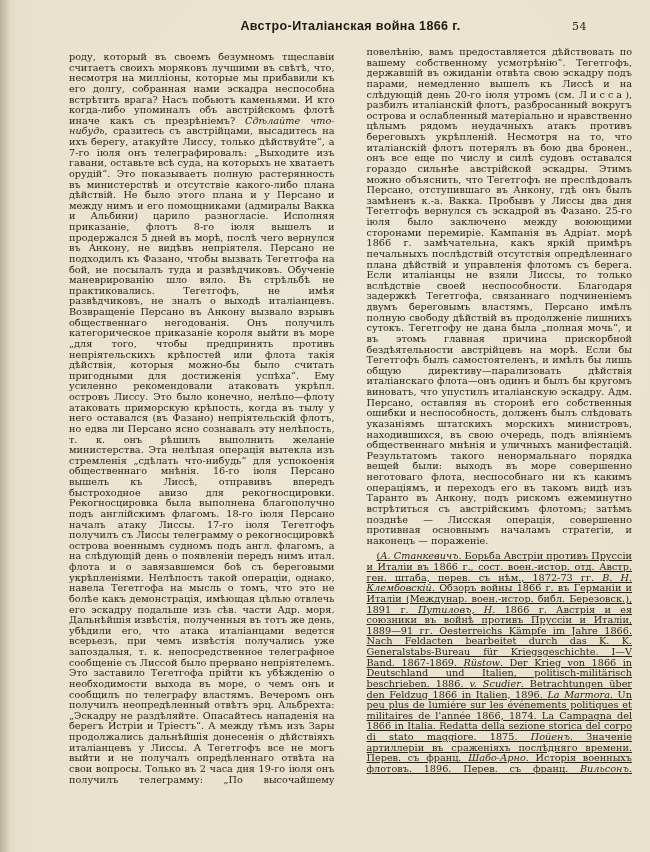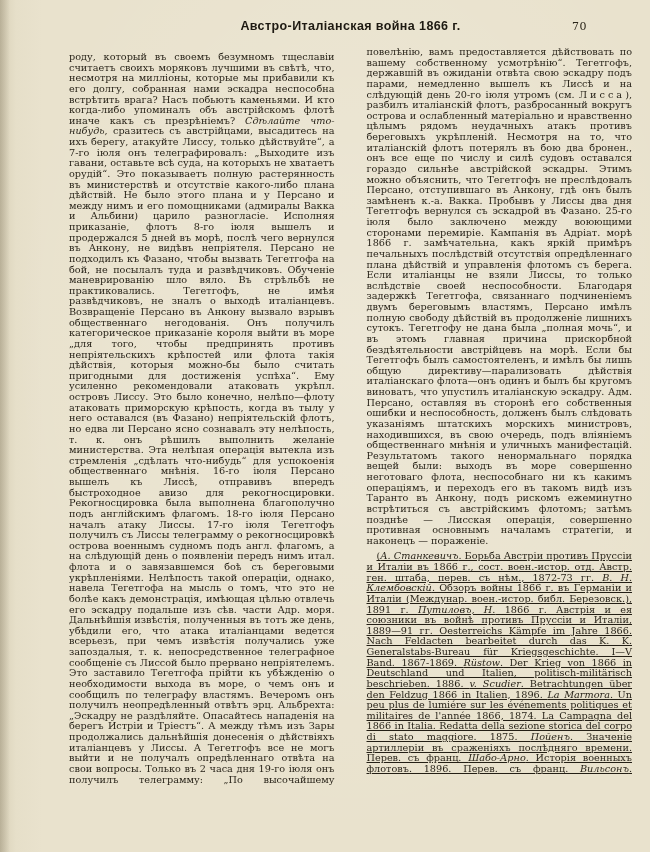--- a/index.html
+++ b/index.html
@@ -45,20 +45,20 @@
   .seg-sp{letter-spacing:3px;}
 </style>
 </head>
 <body>
 
 <div class="page">
   <div class="edge-left"></div>
 
   <div class="running-header">
     <div class="running-title">Австро-Италіанская война 1866 г.</div>
-    <div class="page-number">70</div>
+    <div class="page-number">54</div>
   </div>
 
   <div class="text-block">
     <p class="main"><span class="seg-n">роду, который въ своемъ безумномъ тщеславіи считаетъ своихъ моряковъ лучшими въ свѣтѣ, что, несмотря на милліоны, которые мы прибавили къ его долгу, собранная нами эскадра неспособна встрѣтить врага? Насъ побьютъ каменьями. И кто когда-либо упоминалъ объ австрійскомъ флотѣ иначе какъ съ презрѣніемъ? </span><span class="seg-i">Сдѣлайте что-нибудь</span><span class="seg-n">, сразитесь съ австрійцами, высадитесь на ихъ берегу, атакуйте Лиссу, только дѣйствуйте“, а 7-го іюля онъ телеграфировалъ: „Выходите изъ гавани, оставьте всѣ суда, на которыхъ не хватаетъ орудій“. Это показываетъ полную растерянность въ министерствѣ и отсутствіе какого-либо плана дѣйствій. Не было этого плана и у Персано и между нимъ и его помощниками (адмиралы Вакка и Альбини) царило разногласіе. Исполняя приказаніе, флотъ 8-го іюля вышелъ и продержался 5 дней въ морѣ, послѣ чего вернулся въ Анкону, не видѣвъ непріятеля. Персано не подходилъ къ Фазано, чтобы вызвать Тегетгофа на бой, не посылалъ туда и развѣдчиковъ. Обученіе маневрированію шло вяло. Въ стрѣльбѣ не практиковались. Тегетгофъ, не имѣя развѣдчиковъ, не зналъ о выходѣ италіанцевъ. Возвращеніе Персано въ Анкону вызвало взрывъ общественнаго негодованія. Онъ получилъ категорическое приказаніе короля выйти въ море „для того, чтобы предпринять противъ непріятельскихъ крѣпостей или флота такія дѣйствія, которыя можно-бы было считать пригодными для достиженія успѣха“. Ему усиленно рекомендовали атаковать укрѣпл. островъ Лиссу. Это было конечно, нелѣпо—флоту атаковать приморскую крѣпость, когда въ тылу у него оставался (въ Фазано) непріятельскій флотъ, но едва ли Персано ясно сознавалъ эту нелѣпость, т. к. онъ рѣшилъ выполнить желаніе министерства. Эта нелѣпая операція вытекла изъ стремленія „сдѣлать что-нибудь“ для успокоенія общественнаго мнѣнія. 16-го іюля Персано вышелъ къ Лиссѣ, отправивъ впередъ быстроходное авизо для рекогносцировки. Рекогносцировка была выполнена благополучно подъ англійскимъ флагомъ. 18-го іюля Персано началъ атаку Лиссы. 17-го іюля Тегетгофъ получилъ съ Лиссы телеграмму о рекогносцировкѣ острова военнымъ судномъ подъ англ. флагомъ, а на слѣдующій день о появленіи передъ нимъ итал. флота и о завязавшемся боѣ съ береговыми укрѣпленіями. Нелѣпость такой операціи, однако, навела Тегетгофа на мысль о томъ, что это не болѣе какъ демонстрація, имѣющая цѣлью отвлечь его эскадру подальше изъ сѣв. части Адр. моря. Дальнѣйшія извѣстія, полученныя въ тотъ же день, убѣдили его, что атака италіанцами ведется всерьезъ, при чемъ извѣстія получались уже запоздалыя, т. к. непосредственное телеграфное сообщеніе съ Лиссой было прервано непріятелемъ. Это заставило Тегетгофа прійти къ убѣжденію о необходимости выхода въ море, о чемъ онъ и сообщилъ по телеграфу властямъ. Вечеромъ онъ получилъ неопредѣленный отвѣтъ эрц. Альбрехта: „Эскадру не раздѣляйте. Опасайтесь нападенія на берегъ Истріи и Тріестъ“. А между тѣмъ изъ Зары продолжались дальнѣйшія донесенія о дѣйствіяхъ италіанцевъ у Лиссы. А Тегетгофъ все не могъ выйти и не получалъ опредѣленнаго отвѣта на свои вопросы. Только въ 2 часа дня 19-го іюля онъ получилъ телеграмму: „По высочайшему повелѣнію, вамъ предоставляется дѣйствовать по вашему собственному усмотрѣнію“. Тегетгофъ, державшій въ ожиданіи отвѣта свою эскадру подъ парами, немедленно вышелъ къ Лиссѣ и на слѣдующій день 20-го іюля утромъ (см. </span><span class="seg-sp">Лисса</span><span class="seg-n">), разбилъ италіанскій флотъ, разбросанный вокругъ острова и ослабленный матеріально и нравственно цѣлымъ рядомъ неудачныхъ атакъ противъ береговыхъ укрѣпленій. Несмотря на то, что италіанскій флотъ потерялъ въ бою два бронен., онъ все еще по числу и силѣ судовъ оставался гораздо сильнѣе австрійской эскадры. Этимъ можно объяснить, что Тегетгофъ не преслѣдовалъ Персано, отступившаго въ Анкону, гдѣ онъ былъ замѣненъ к.-а. Вакка. Пробывъ у Лиссы два дня Тегетгофъ вернулся съ эскадрой въ Фазано. 25-го іюля было заключено между воюющими сторонами перемиріе. Кампанія въ Адріат. морѣ 1866 г. замѣчательна, какъ яркій примѣръ печальныхъ послѣдствій отсутствія опредѣленнаго плана дѣйствій и управленія флотомъ съ берега. Если италіанцы не взяли Лиссы, то только вслѣдствіе своей неспособности. Благодаря задержкѣ Тегетгофа, связаннаго подчиненіемъ двумъ береговымъ властямъ, Персано имѣлъ полную свободу дѣйствій въ продолженіе лишнихъ сутокъ. Тегетгофу не дана была „полная мочь“, и въ этомъ главная причина прискорбной бездѣятельности австрійцевъ на морѣ. Если бы Тегетгофъ былъ самостоятеленъ, и имѣлъ бы лишь общую директиву—парализовать дѣйствія италіанскаго флота—онъ одинъ и былъ бы кругомъ виноватъ, что упустилъ италіанскую эскадру. Адм. Персано, оставляя въ сторонѣ его собственныя ошибки и неспособность, долженъ былъ слѣдовать указаніямъ штатскихъ морскихъ министровъ, находившихся, въ свою очередь, подъ вліяніемъ общественнаго мнѣнія и уличныхъ манифестацій. Результатомъ такого ненормальнаго порядка вещей были: выходъ въ море совершенно неготоваго флота, неспособнаго ни къ какимъ операціямъ, и переходъ его въ такомъ видѣ изъ Таранто въ Анкону, подъ рискомъ ежеминутно встрѣтиться съ австрійскимъ флотомъ; затѣмъ позднѣе — Лисская операція, совершенно противная основнымъ началамъ стратегіи, и наконецъ — пораженіе.</span></p>
     <p class="biblio"><span class="seg-n">(</span><span class="seg-i">А. Станкевичъ</span><span class="seg-n">. Борьба Австріи противъ Пруссіи и Италіи въ 1866 г., сост. воен.-истор. отд. Австр. ген. штаба, перев. съ нѣм., 1872-73 гг. </span><span class="seg-i">В. Н. Клембовскій</span><span class="seg-n">. Обзоръ войны 1866 г. въ Германіи и Италіи (Междунар. воен.-истор. библ. Березовск.), 1891 г. </span><span class="seg-i">Путиловъ, Н.</span><span class="seg-n"> 1866 г. Австрія и ея союзники въ войнѣ противъ Пруссіи и Италіи, 1889—91 гг. Oesterreichs Kämpfe im Jahre 1866. Nach Feldacten bearbeitet durch das K. K. Generalstabs-Bureau für Kriegsgeschichte. I—V Band. 1867-1869. </span><span class="seg-i">Rüstow</span><span class="seg-n">. Der Krieg von 1866 in Deutschland und Italien, politisch-militärisch beschrieben. 1886. </span><span class="seg-i">v. Scudier</span><span class="seg-n">. Betrachtungen über den Feldzug 1866 in Italien, 1896. </span><span class="seg-i">La Marmora</span><span class="seg-n">. Un peu plus de lumiére sur les événements politiques et militaires de l'année 1866, 1874. La Campagna del 1866 in Italia. Redatta della sezione storica del corpo di stato maggiore. 1875. </span><span class="seg-i">Пойенъ</span><span class="seg-n">. Значеніе артиллеріи въ сраженіяхъ послѣдняго времени. Перев. съ франц. </span><span class="seg-i">Шабо-Арно</span><span class="seg-n">. Исторія военныхъ флотовъ. 1896. Перев. съ франц. </span><span class="seg-i">Вильсонъ</span><span class="seg-n">. Броненосцы въ бою. Томъ I. 1896. Перев. съ англ. </span><span class="seg-i">Attlmeyr</span><span class="seg-n">.</span></p>
   </div>
 </div>
 
 </body></html>

